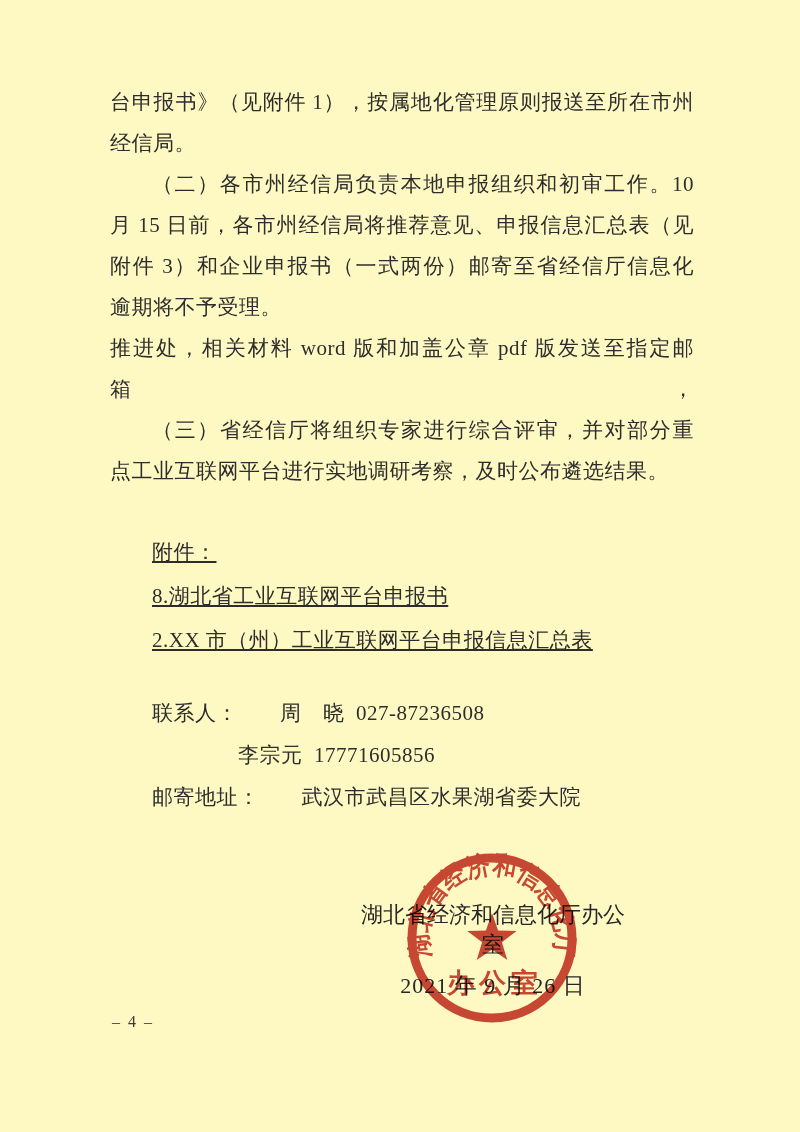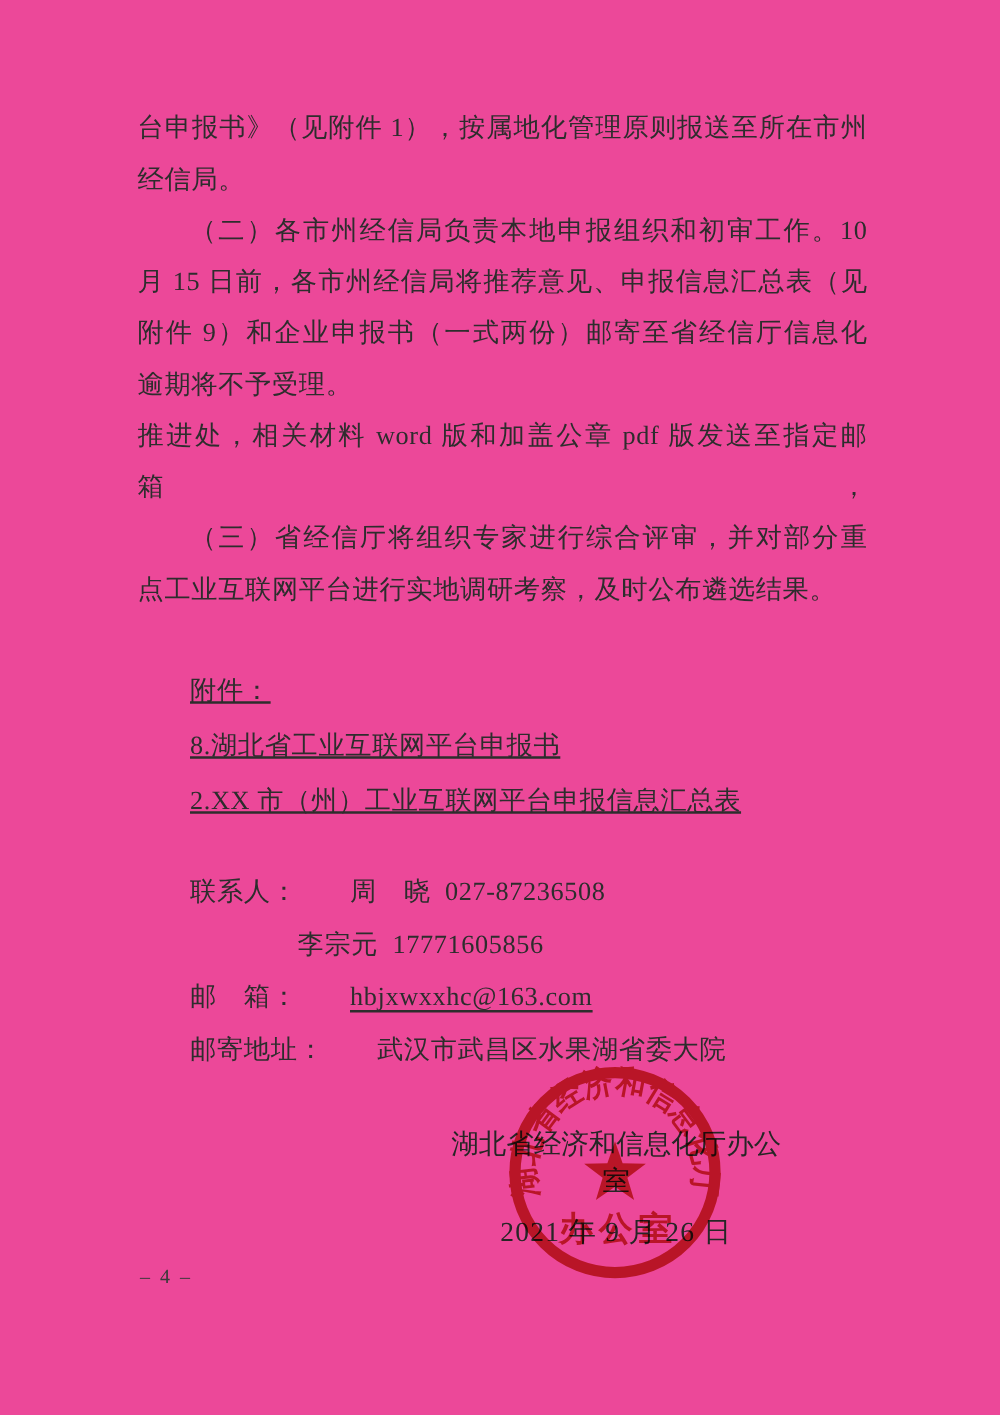--- a/index.html
+++ b/index.html
@@ -1,20 +1,20 @@
 <!DOCTYPE html>
 <html><head>
 <meta charset="utf-8">
 <style>
   html,body{margin:0;padding:0;background:#e8e8e8;}
   .page{
     position:relative;
     width:800px;height:1132px;
     margin:0 auto;
-    background:#ec4899;
+    background:#fef9c3;
     font-family:"Liberation Serif","DejaVu Serif",serif;
     color:#2d2d2d;
     overflow:hidden;
   }
   .content{
     position:absolute;
     left:110px;top:82px;width:584px;
     font-size:21px;line-height:41px;
     letter-spacing:0.5px;
   }
@@ -47,21 +47,21 @@
 <body>
 
 <div class="page">
 
   <div class="content">
     <div>
       <span class="bodyline just">台申报书》（见附件 1），按属地化管理原则报送至所在市州</span>
       <span class="bodyline">经信局。</span>
       <span class="bodyline just ind">（二）各市州经信局负责本地申报组织和初审工作。10</span>
       <span class="bodyline just">月 15 日前，各市州经信局将推荐意见、申报信息汇总表（见</span>
-      <span class="bodyline just">附件 9）和企业申报书（一式两份）邮寄至省经信厅信息化</span>
+      <span class="bodyline just">附件 3）和企业申报书（一式两份）邮寄至省经信厅信息化</span>
       <span class="bodyline">逾期将不予受理。</span>
       <span class="bodyline just">推进处，相关材料 word 版和加盖公章 pdf 版发送至指定邮箱，</span>
       <span class="bodyline just ind">（三）省经信厅将组织专家进行综合评审，并对部分重</span>
       <span class="bodyline">点工业互联网平台进行实地调研考察，及时公布遴选结果。</span>
     </div>
 
     <div class="att-block ind">
       <div>附件：</div>
       <div>8.湖北省工业互联网平台申报书</div>
       <div>2.XX 市（州）工业互联网平台申报信息汇总表</div>
@@ -70,24 +70,20 @@
     <div class="contact-block ind">
       <div class="crow">
         <span class="c-label">联系人：</span>
           <span class="c-name">周　晓</span>
           <span class="c-val">027-87236508</span>
       </div>
       <div class="crow">
         <span class="c-label"></span>
           <span class="c-name">李宗元</span>
           <span class="c-val">17771605856</span>
-      </div>
-      <div class="crow">
-        <span class="c-label">邮　箱：</span>
-          <span class="c-val email">hbjxwxxhc@163.com</span>
       </div>
       <div class="crow">
         <span class="c-label">邮寄地址：</span>
           <span class="c-val">武汉市武昌区水果湖省委大院</span>
       </div>
     </div>
   </div>
 
   <div class="sign">
     <div>湖北省经济和信息化厅办公室</div>

